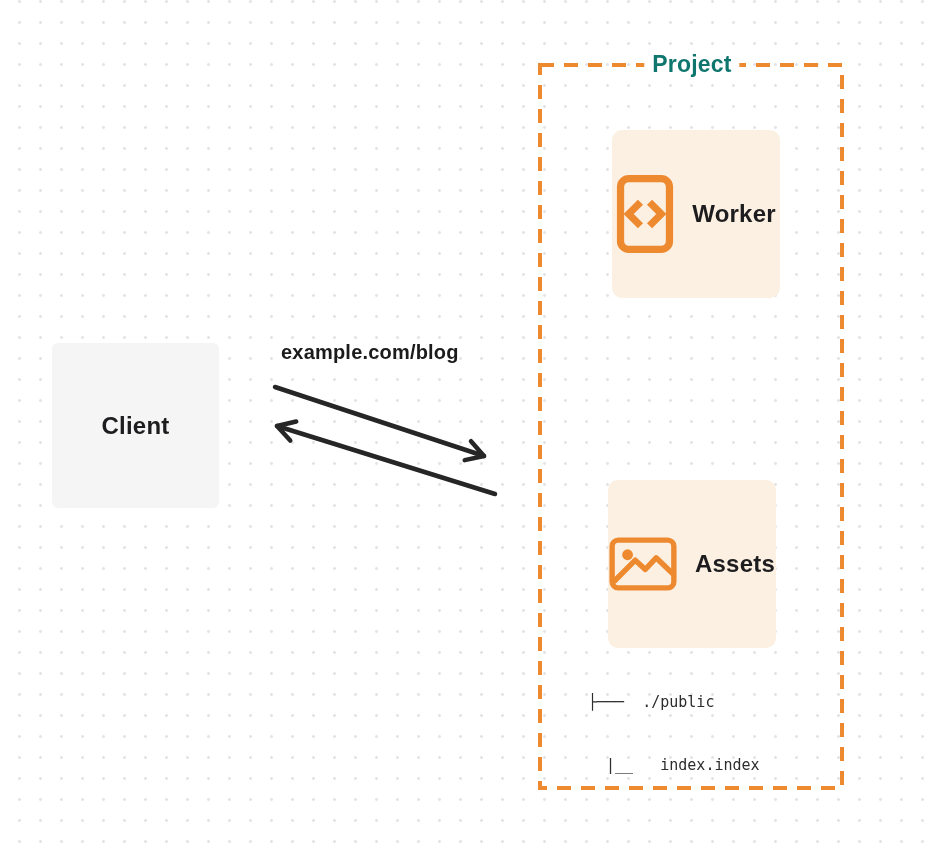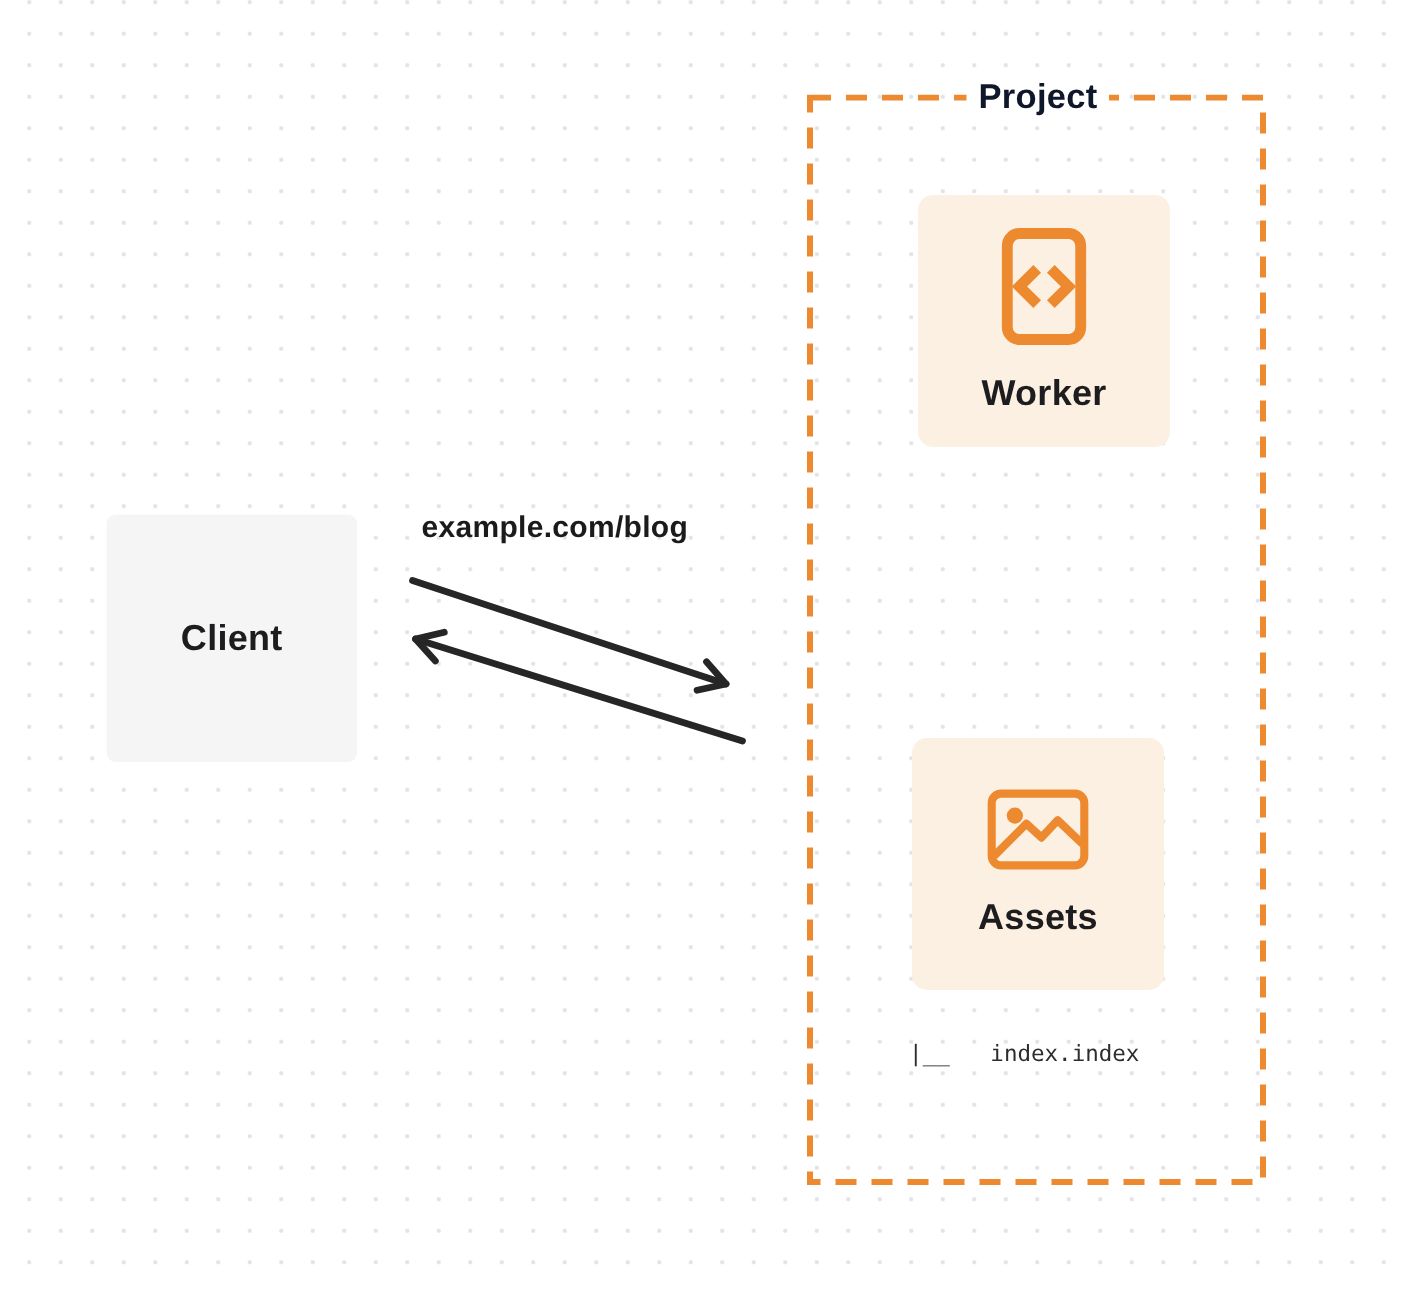--- a/index.html
+++ b/index.html
@@ -15,21 +15,21 @@
     height: 860px;
     background-color: #ffffff;
     background-image: radial-gradient(circle, #e3e3e7 1.3px, transparent 1.5px);
     background-size: 21px 21px;
     background-position: 9px 12px;
   }
 
   
   .client-box {
     position: absolute;
-    left: 71px; top: 343px;
+    left: 52px; top: 343px;
     width: 167px; height: 165px;
     background: #f5f5f6;
     border-radius: 6px;
     display: flex; align-items: center; justify-content: center;
   }
   .client-box .node-label {
     font-size: 24px; font-weight: 700; color: #1d1d1f; letter-spacing: 0.2px;
   }
 
   
@@ -53,36 +53,36 @@
     left: 538px; top: 63px;
     width: 306px; height: 727px;
   }
   .project-label {
     position: absolute;
     left: 692px; top: 51px;
     transform: translateX(-50%);
     background: #ffffff;
     padding: 0 8px;
     font-size: 23px; font-weight: 700;
-    color: #0f172a;
+    color: #0f766e;
     letter-spacing: 0.2px;
   }
 
   
   .card {
     position: absolute;
     width: 168px; height: 168px;
     background: #fcf0e2;
     border-radius: 10px;
-    display: flex; flex-direction: column;
+    display: flex; flex-direction: row;
     align-items: center; justify-content: center;
     gap: 18px;
   }
   .worker-card { left: 612px; top: 130px; }
-  .assets-card { left: 608px; top: 480px; margin-top: 12px; }
+  .assets-card { left: 608px; top: 480px; }
   .card-label {
     font-size: 24px; font-weight: 700; color: #1d1d1f; letter-spacing: 0.2px;
   }
 
   
   .file-tree {
     position: absolute;
     left: 588px; top: 650px;
     font-family: "DejaVu Sans Mono", "Liberation Mono", monospace;
     font-size: 15px;
@@ -129,17 +129,18 @@
   <div class="card assets-card">
     <svg width="68" height="54" viewBox="0 0 88 70" aria-hidden="true">
       <rect x="4" y="4" width="80" height="62" rx="8" fill="none" stroke="#ed8a30" stroke-width="7"></rect>
       <circle cx="24" cy="23" r="7" fill="#ed8a30"></circle>
       <polyline points="7,57 34,30 47,42 61,27 82,47" fill="none" stroke="#ed8a30" stroke-width="7" stroke-linejoin="round" stroke-linecap="round"></polyline>
     </svg>
     <div class="card-label">Assets</div>
   </div>
 
   <div class="file-tree">
+    <div>├───  ./public</div>
     <div>  |__   index.index</div>
     
   </div>
 
 </div>
 
 </body></html>

